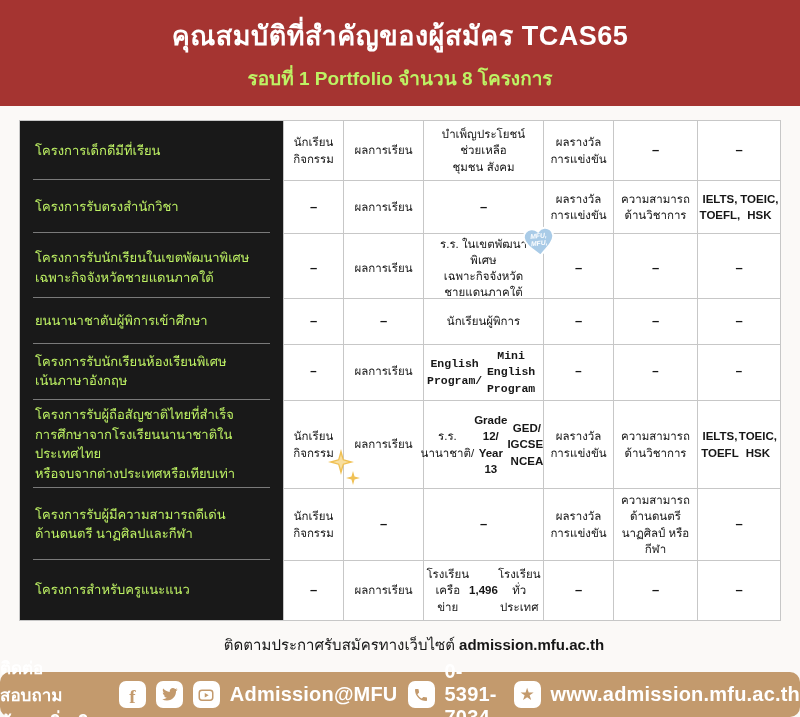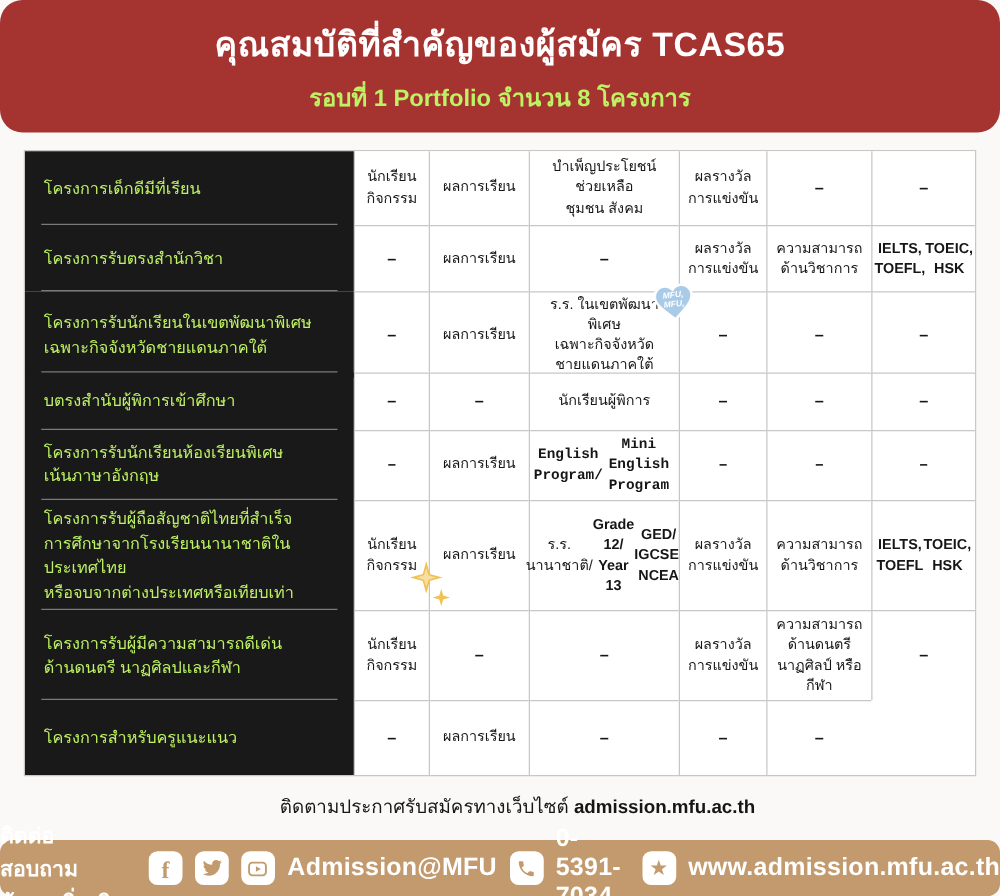--- a/index.html
+++ b/index.html
@@ -2,21 +2,21 @@
 <html><head>
 <meta charset="utf-8">
 <style>
   * { margin:0; padding:0; box-sizing:border-box; }
   html,body { background:#e8e8e8; }
   body { font-family:"Liberation Sans","DejaVu Sans",sans-serif; }
   .canvas { position:relative; width:800px; height:717px; background:#FBF9F7; overflow:hidden; margin:0 auto; }
 
   
   .hdr { position:absolute; left:0; top:0; width:800px; height:106px; background:#A53431;
-         display:flex; flex-direction:column; align-items:center; justify-content:center; gap:6px;border-radius:18px; }
+         display:flex; flex-direction:column; align-items:center; justify-content:center; gap:6px; }
   .hdr-title { color:#fff; font-size:27px; font-weight:bold; letter-spacing:.5px; }
   .hdr-sub   { color:#bef264; font-size:19px; font-weight:bold; }
 
   
   .tbl { position:absolute; left:19px; top:120px; width:762px; border:1px solid #C7C7C7; background:#fff; }
   .prow { display:grid; grid-template-columns:263px 60px 80px 120px 70px 84px 83px; }
   .pname { background:#191919; color:#bef264; font-size:13px; line-height:1.5;
            display:flex; align-items:center; padding:4px 10px 4px 15px;
            white-space:pre-line; position:relative; }
   .prow:not(:first-child) .pname::before { content:""; position:absolute; top:-1px; left:13px; right:13px; height:1px; background:#7a7a7a; }
@@ -82,21 +82,21 @@
         <div class="pname">โครงการรับนักเรียนในเขตพัฒนาพิเศษ
 เฉพาะกิจจังหวัดชายแดนภาคใต้</div>
         <div class="pcell dash">–</div>
         <div class="pcell">ผลการเรียน</div>
         <div class="pcell">ร.ร. ในเขตพัฒนาพิเศษ<br>เฉพาะกิจจังหวัด<br>ชายแดนภาคใต้</div>
         <div class="pcell dash">–</div>
         <div class="pcell dash">–</div>
         <div class="pcell dash">–</div>
       </div>
       <div class="prow" style="height: 46px;">
-        <div class="pname">บตรงสำนับผู้พิการเข้าศึกษา</div>
+        <div class="pname">ยนนานาชาตับผู้พิการเข้าศึกษา</div>
         <div class="pcell dash">–</div>
         <div class="pcell dash">–</div>
         <div class="pcell">นักเรียนผู้พิการ</div>
         <div class="pcell dash">–</div>
         <div class="pcell dash">–</div>
         <div class="pcell dash">–</div>
       </div>
       <div class="prow" style="height: 56px; font-family: Liberation Mono, monospace;">
         <div class="pname">โครงการรับนักเรียนห้องเรียนพิเศษ
 เน้นภาษาอังกฤษ</div>
@@ -125,20 +125,21 @@
         <div class="pcell dash">–</div>
         <div class="pcell dash">–</div>
         <div class="pcell">ผลรางวัล<br>การแข่งขัน</div>
         <div class="pcell">ความสามารถ<br>ด้านดนตรี<br>นาฏศิลป์ หรือกีฬา</div>
         <div class="pcell dash">–</div>
       </div>
       <div class="prow" style="height: 60px;">
         <div class="pname">โครงการสำหรับครูแนะแนว</div>
         <div class="pcell dash">–</div>
         <div class="pcell">ผลการเรียน</div>
+        <div class="pcell">โรงเรียนเครือข่าย<br><b>1,496 </b>โรงเรียน<br>ทั่วประเทศ</div>
         <div class="pcell dash">–</div>
         <div class="pcell dash">–</div>
         <div class="pcell dash">–</div>
       </div>
     </div>
 
   <svg class="deco heart" width="36" height="34" viewBox="0 0 24 23">
     <path d="M12 21.35l-1.45-1.32C5.4 15.36 2 12.28 2 8.5 2 5.42 4.42 3 7.5 3c1.74 0 3.41.81 4.5 2.09C13.09 3.81 14.76 3 16.5 3 19.58 3 22 5.42 22 8.5c0 3.78-3.4 6.86-8.55 11.54L12 21.35z" fill="#A9CBE7" stroke="#FFFFFF" stroke-width="1.4"></path>
     <text x="12" y="9.5" text-anchor="middle" font-size="4.6" font-weight="bold" font-style="italic" fill="#FFFFFF">MFU,</text>
     <text x="12" y="14.5" text-anchor="middle" font-size="4.6" font-weight="bold" font-style="italic" fill="#FFFFFF">MFU,</text>

